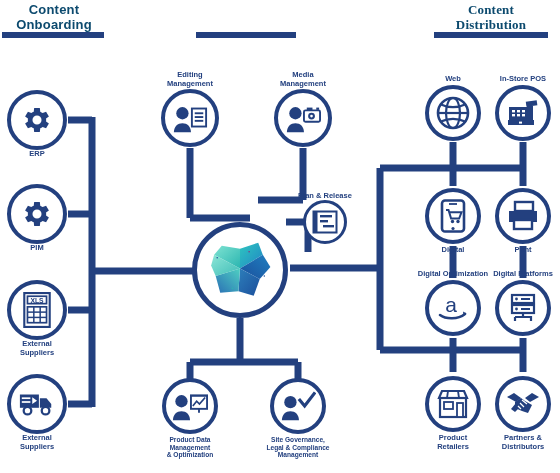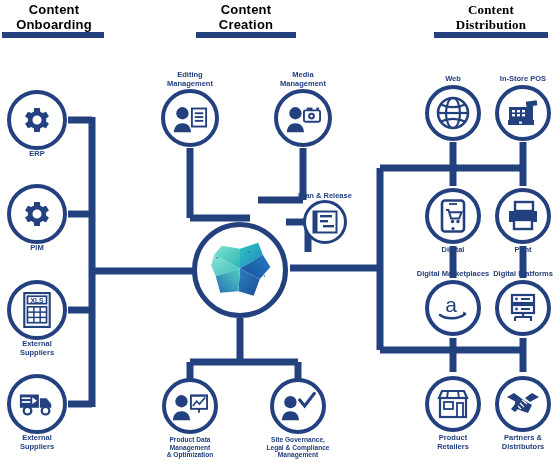--- a/index.html
+++ b/index.html
@@ -6,21 +6,21 @@
   body{
     width:560px;height:473px;background:#ffffff;
     font-family:"Liberation Sans",sans-serif;
     position:relative;overflow:hidden;
   }
   #stage{position:absolute;left:0;top:0;width:560px;height:473px;}
   svg.wires{position:absolute;left:0;top:0;width:560px;height:473px;}
 
   .col-title{
     position:absolute;text-align:center;
-    color:#000000;font-weight:bold;font-size:13px;line-height:15px;
+    color:#0c4a6e;font-weight:bold;font-size:13px;line-height:15px;
     letter-spacing:.2px;
   }
 
   .node{position:absolute;width:0;height:0;}
   .disc{
     position:absolute;border-radius:50%;
     background:#ffffff;border:4px solid #23407f;
     box-sizing:border-box;
     display:flex;align-items:center;justify-content:center;
     left:50%;top:50%;transform:translate(-50%,-50%);
@@ -94,22 +94,20 @@
       <line x1="523" y1="246" x2="523" y2="278"></line>
 
       <line x1="380" y1="350" x2="523" y2="350"></line>
       <line x1="453" y1="338" x2="453" y2="372"></line>
       <line x1="523" y1="338" x2="523" y2="372"></line>
     </g>
   </svg>
 
   <div class="col-title" style="left:0px;top:2px;width:108px;">Content
 Onboarding</div>
-  <div class="col-title" style="left:192px;top:2px;width:108px;">Content
-Creation</div>
   <div class="col-title" style="left:437px;top:2px;width:108px;font-family:Liberation Serif, serif;">Content
 Distribution</div>
 
   <div id="hub">
     <div class="ring">
       <svg width="76" height="76" viewBox="0 0 100 100">
         <defs>
           <linearGradient id="gA" x1="0" y1="0" x2="1" y2="1">
             <stop offset="0" stop-color="#7fe3d2"></stop>
               <stop offset="1" stop-color="#2ab5b0"></stop>
@@ -330,21 +328,21 @@
   </div>
 
   <div class="node" style="left:453px;top:308px;">
     <div class="disc" style="width:56px;height:56px;">
       <svg width="34" height="30" viewBox="0 0 34 30">
         <text x="15" y="19" font-family="Liberation Sans, sans-serif" font-size="21" fill="#23407f" text-anchor="middle">a</text>
         <path d="M4 22c6 4.5 18 4.5 25-1" fill="none" stroke="#23407f" stroke-width="2.6" stroke-linecap="round"></path>
         <path d="M27 18.5l3.5 2-3 2.6z" fill="#23407f"></path>
       </svg>
     </div>
-    <div class="lbl above">Digital Marketplaces</div>
+    <div class="lbl above">Digital Optimization</div>
   </div>
 
   <div class="node" style="left:523px;top:308px;">
     <div class="disc" style="width:56px;height:56px;">
       <svg width="32" height="30" viewBox="0 0 32 30">
         <rect x="5" y="2" width="22" height="8" fill="#fff" stroke="#23407f" stroke-width="2.2"></rect>
         <circle cx="9.5" cy="6" r="1.4" fill="#23407f"></circle>
         <rect x="14" y="5" width="9" height="2" fill="#23407f"></rect>
         <rect x="5" y="12" width="22" height="8" fill="#fff" stroke="#23407f" stroke-width="2.2"></rect>
         <circle cx="9.5" cy="16" r="1.4" fill="#23407f"></circle>

